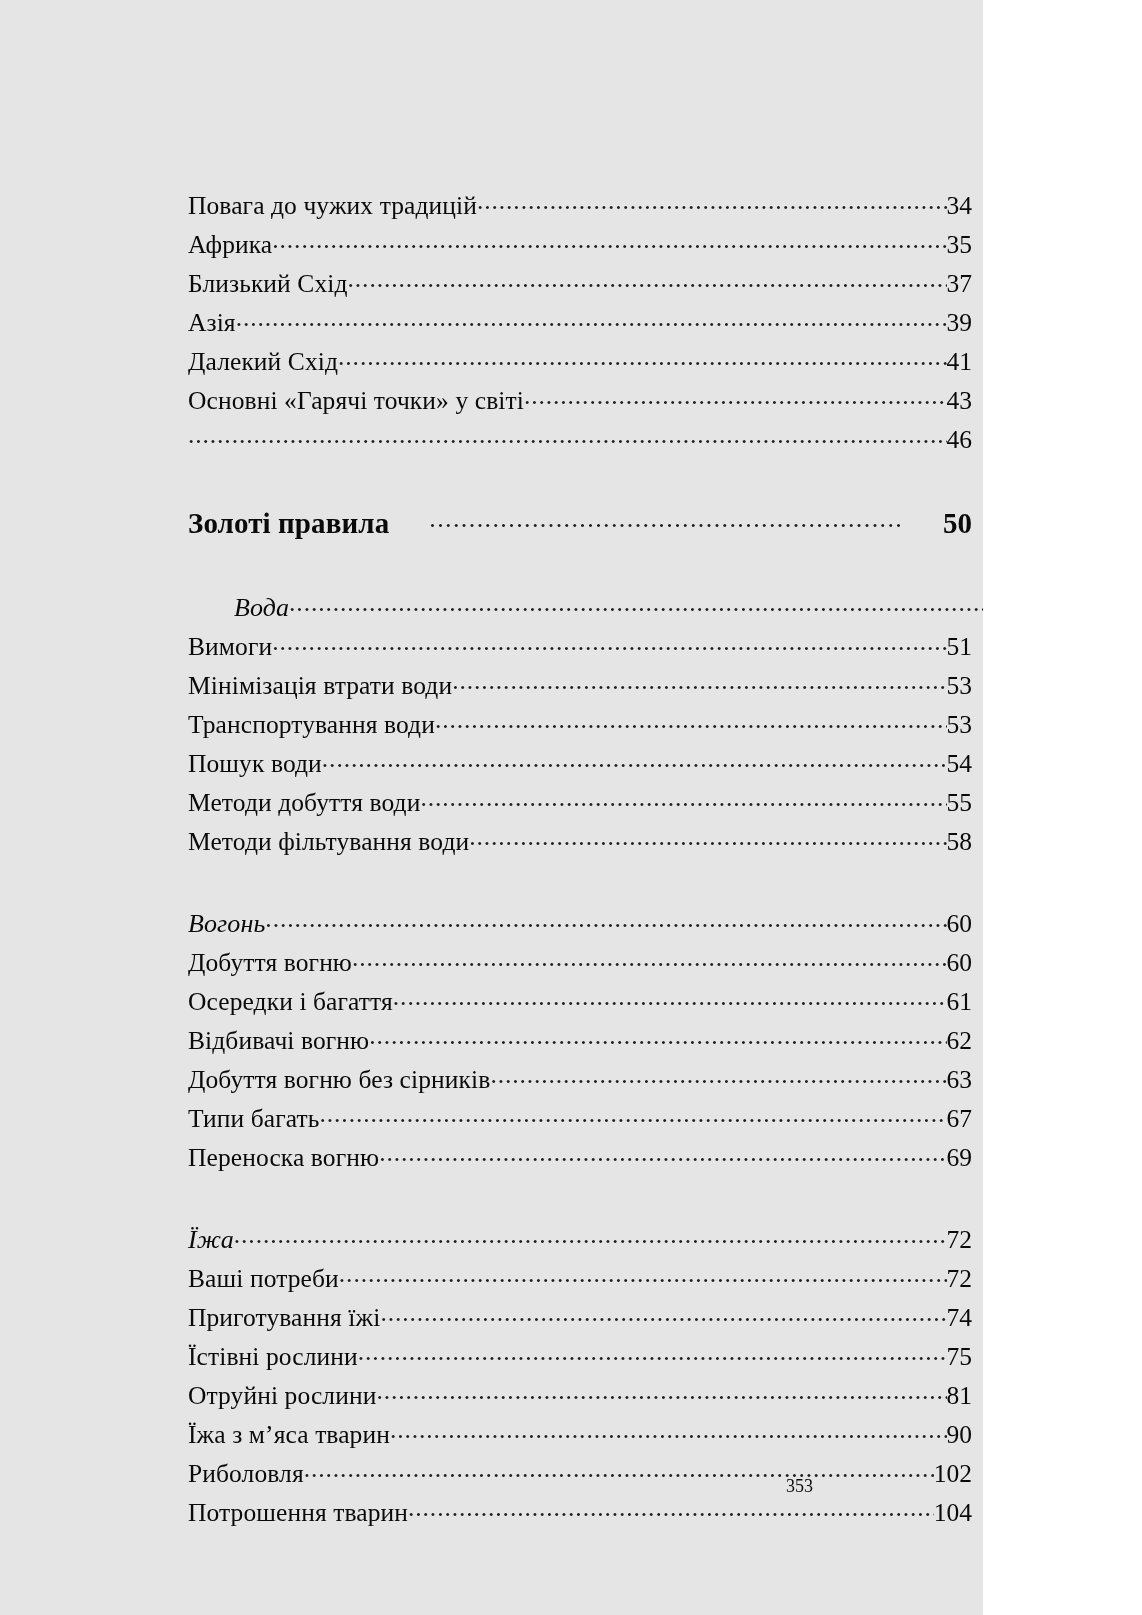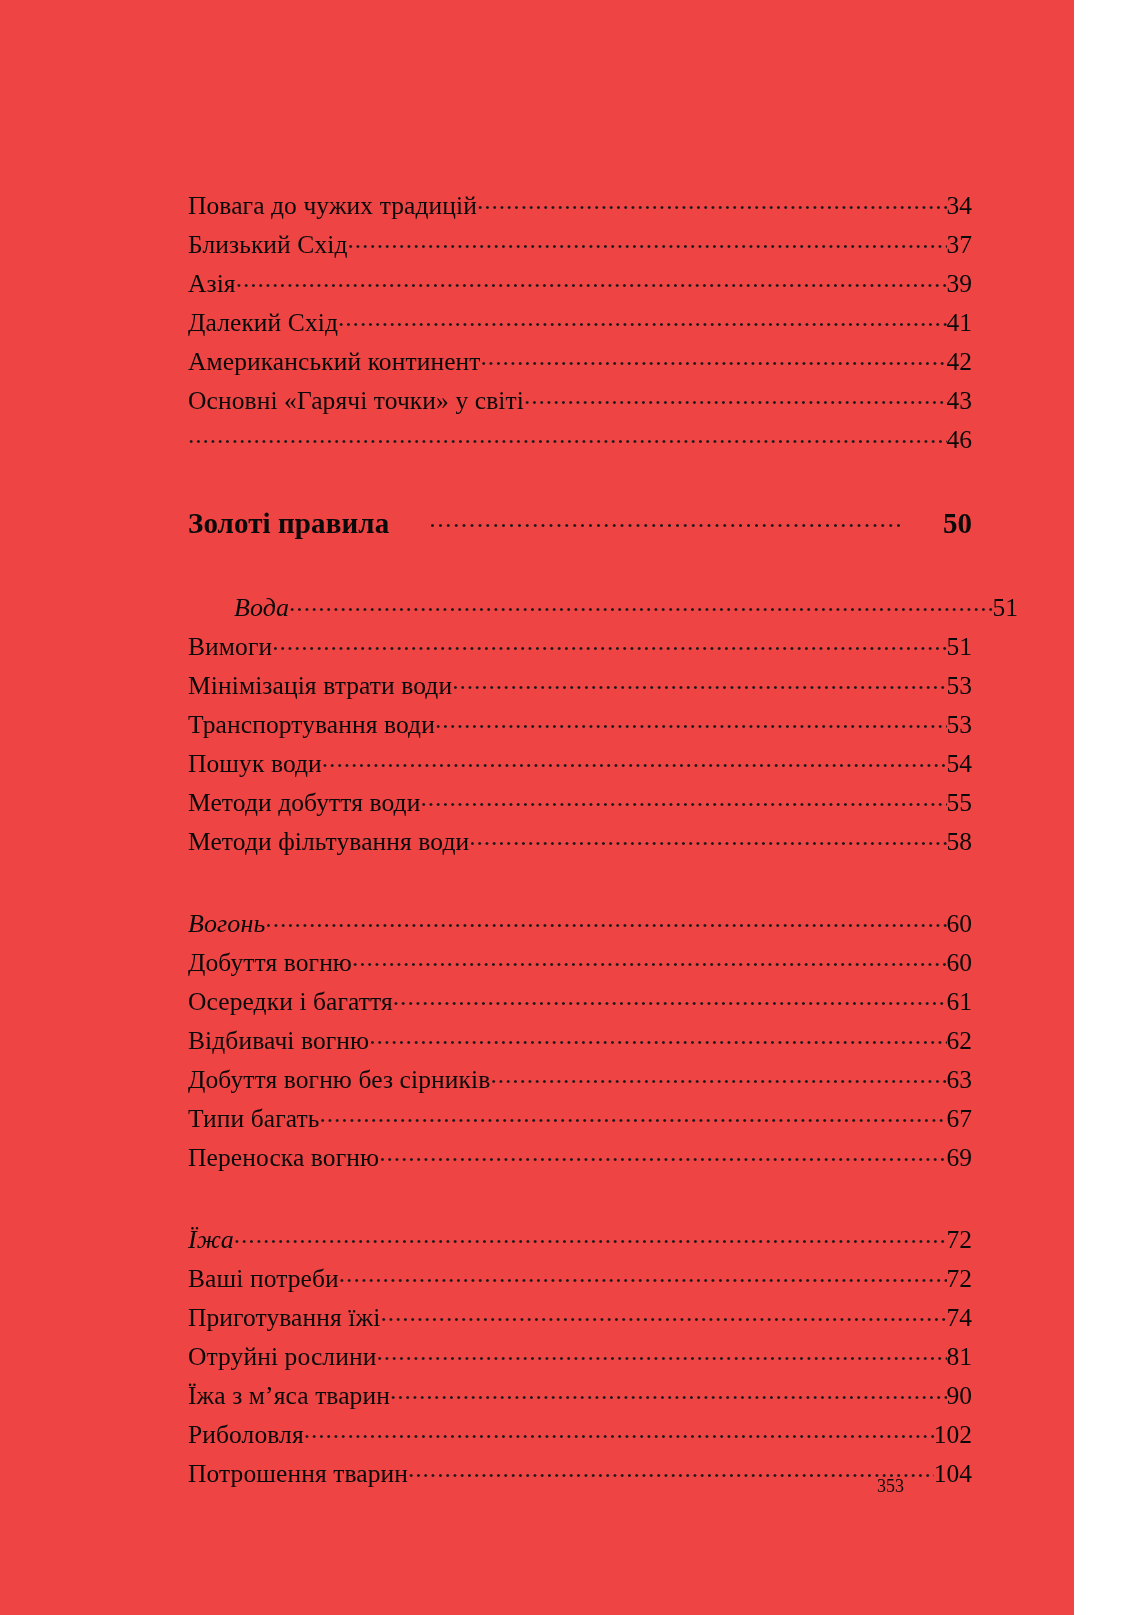--- a/index.html
+++ b/index.html
@@ -2,23 +2,23 @@
 <html><head>
 <meta charset="utf-8">
 <style>
   html, body {
     margin: 0;
     padding: 0;
     background: #ffffff;
   }
   .page {
     position: relative;
-    width: 1074px;
+    width: 983px;
     height: 1615px;
-    background: #ef4444;
+    background: #e5e5e5;
     font-family: "Liberation Serif", "DejaVu Serif", serif;
     color: #0a0a0a;
     overflow: hidden;
     box-sizing: border-box;
     text-decoration: underline;
   }
   .toc {
     position: absolute;
     left: 188px;
     top: 193px;
@@ -105,38 +105,38 @@
 <div class="page">
 
   <div class="toc">
 
     <div class="row">
       <span class="label">Повага до чужих традицій</span>
       <span class="leader"></span>
       <span class="pageno">34</span>
     </div>
     <div class="row">
+      <span class="label">Африка</span>
+      <span class="leader"></span>
+      <span class="pageno">35</span>
+    </div>
+    <div class="row">
       <span class="label">Близький  Схід</span>
       <span class="leader"></span>
       <span class="pageno">37</span>
     </div>
     <div class="row">
       <span class="label">Азія</span>
       <span class="leader"></span>
       <span class="pageno">39</span>
     </div>
     <div class="row">
       <span class="label">Далекий Схід</span>
       <span class="leader"></span>
       <span class="pageno">41</span>
-    </div>
-    <div class="row">
-      <span class="label">Американський континент</span>
-      <span class="leader"></span>
-      <span class="pageno">42</span>
     </div>
     <div class="row">
       <span class="label">Основні «Гарячі точки» у світі</span>
       <span class="leader"></span>
       <span class="pageno">43</span>
     </div>
     <div class="row">
       <span class="leader"></span>
       <span class="pageno">46</span>
     </div>
@@ -228,20 +228,25 @@
       <span class="label">Ваші потреби</span>
       <span class="leader"></span>
       <span class="pageno">72</span>
     </div>
     <div class="row">
       <span class="label">Приготування  їжі</span>
       <span class="leader"></span>
       <span class="pageno">74</span>
     </div>
     <div class="row">
+      <span class="label">Їстівні рослини</span>
+      <span class="leader"></span>
+      <span class="pageno">75</span>
+    </div>
+    <div class="row">
       <span class="label">Отруйні рослини</span>
       <span class="leader"></span>
       <span class="pageno">81</span>
     </div>
     <div class="row">
       <span class="label">Їжа з м’яса тварин</span>
       <span class="leader"></span>
       <span class="pageno">90</span>
     </div>
     <div class="row">

